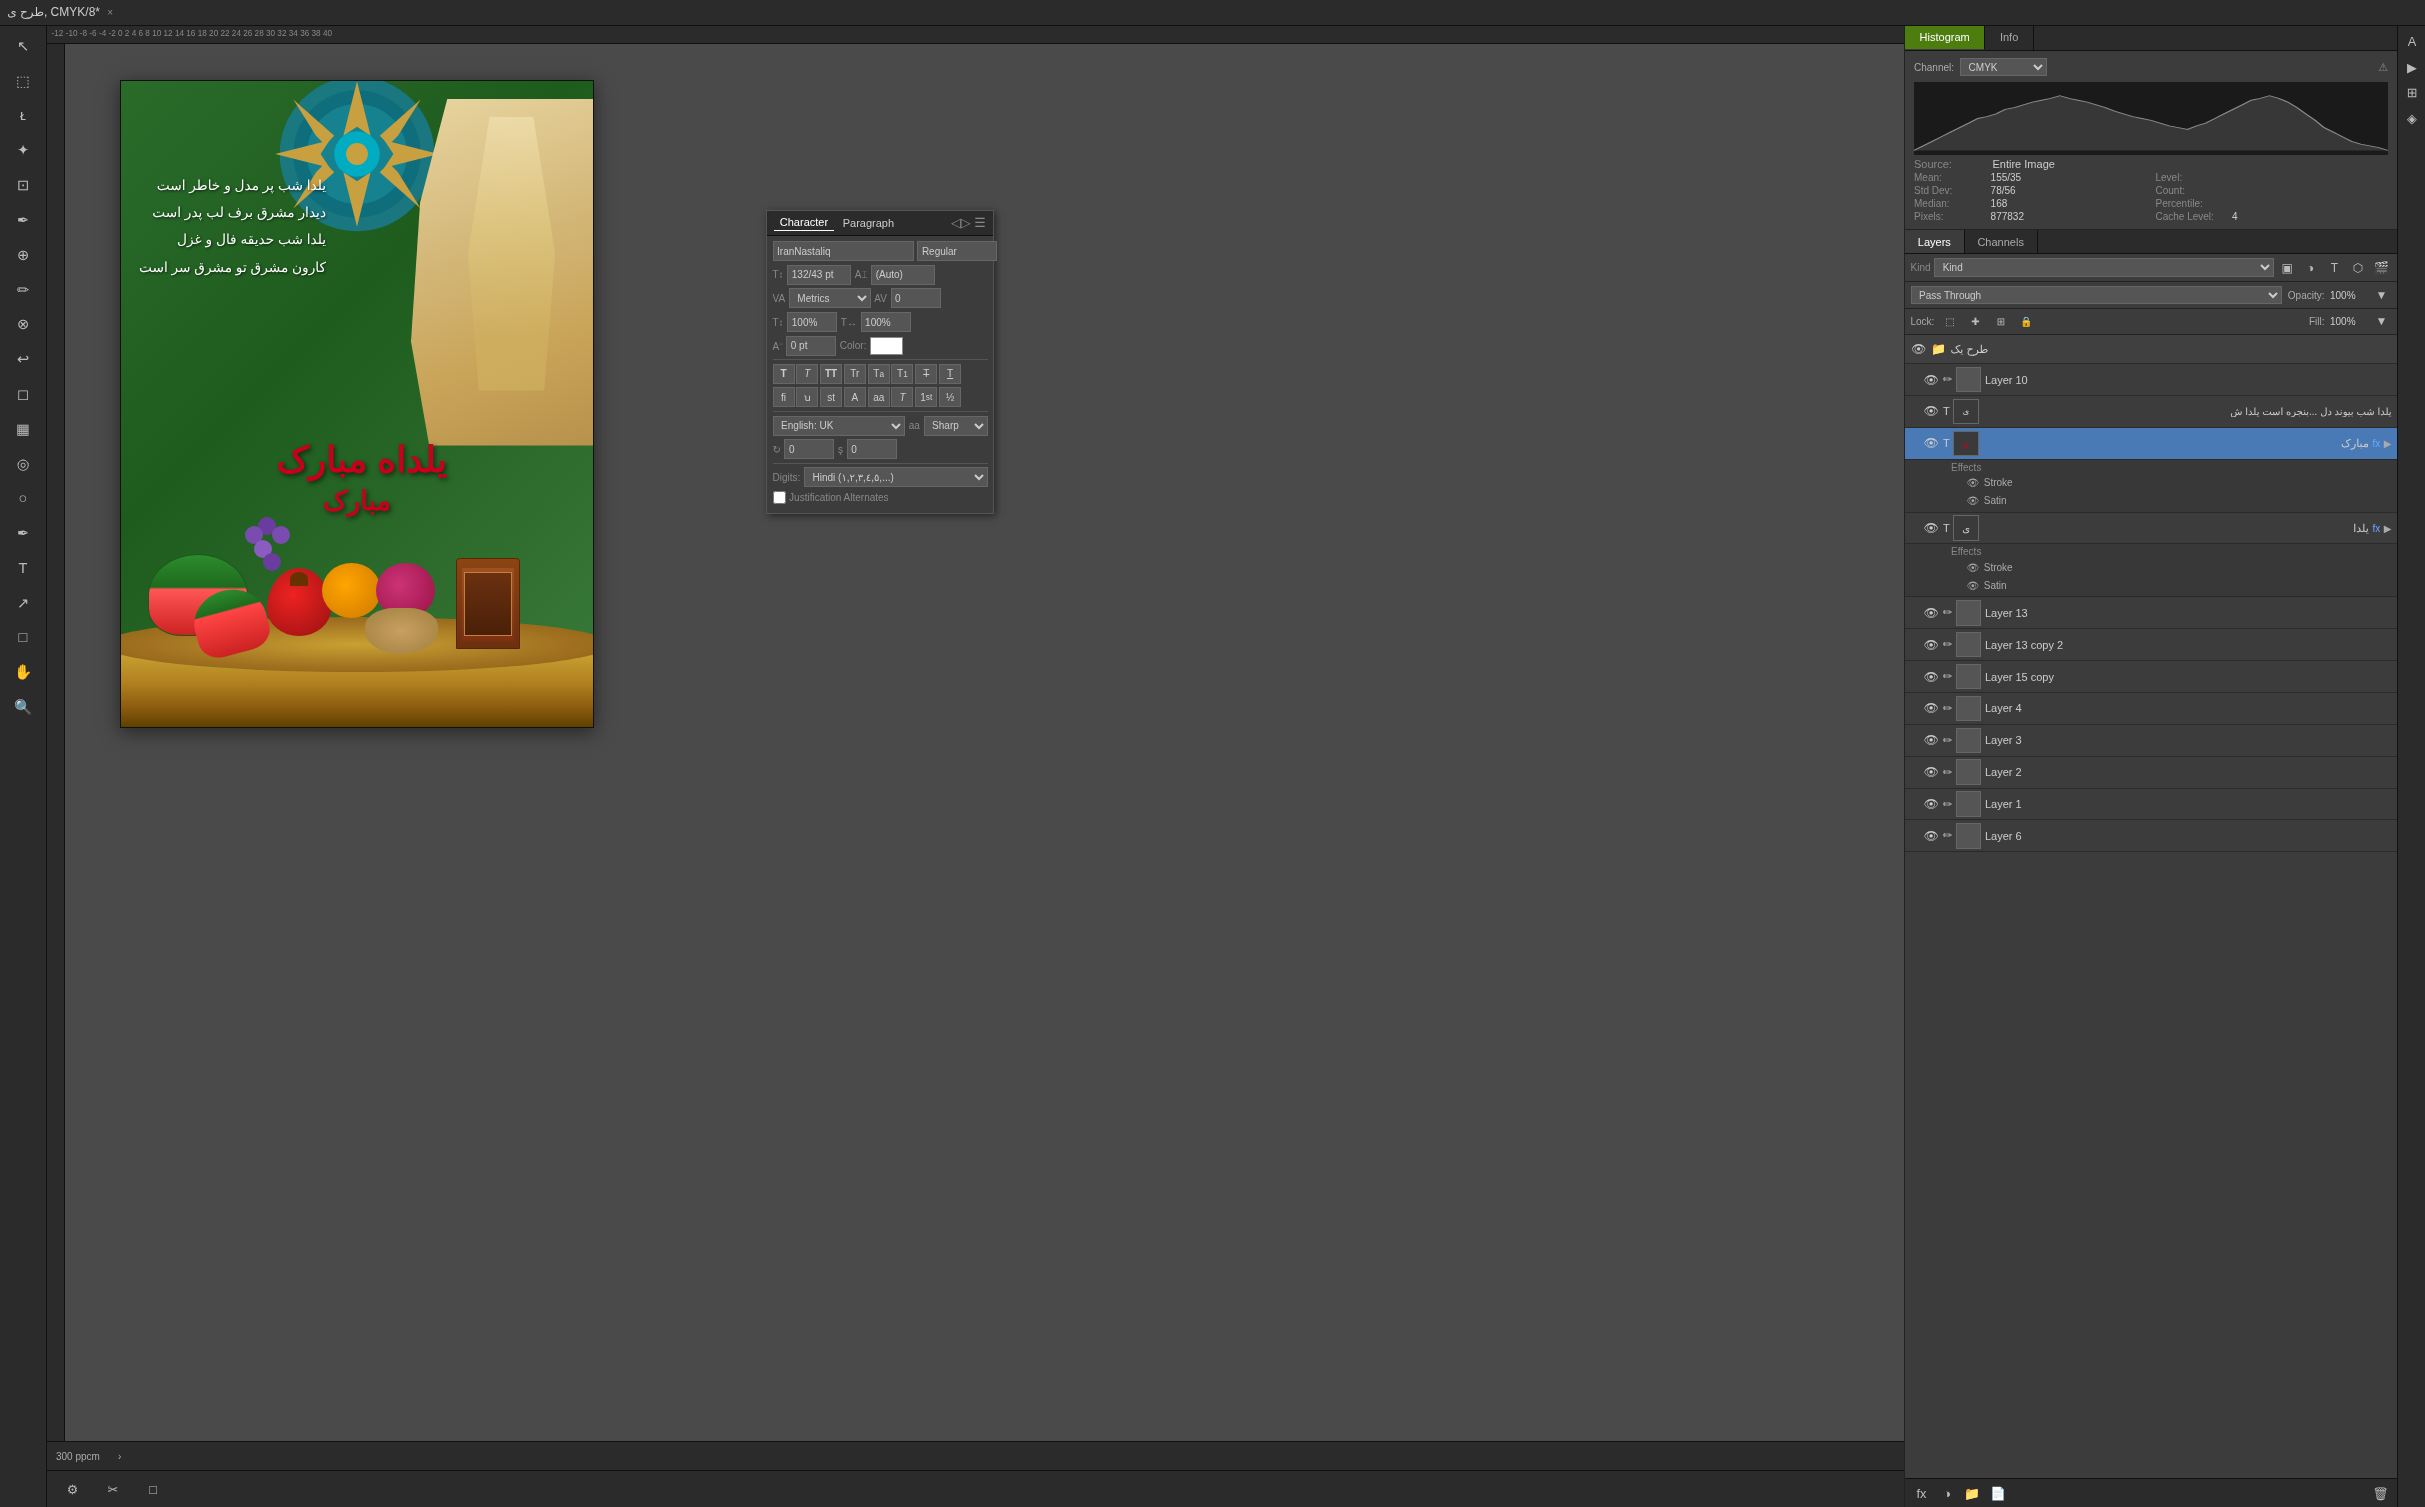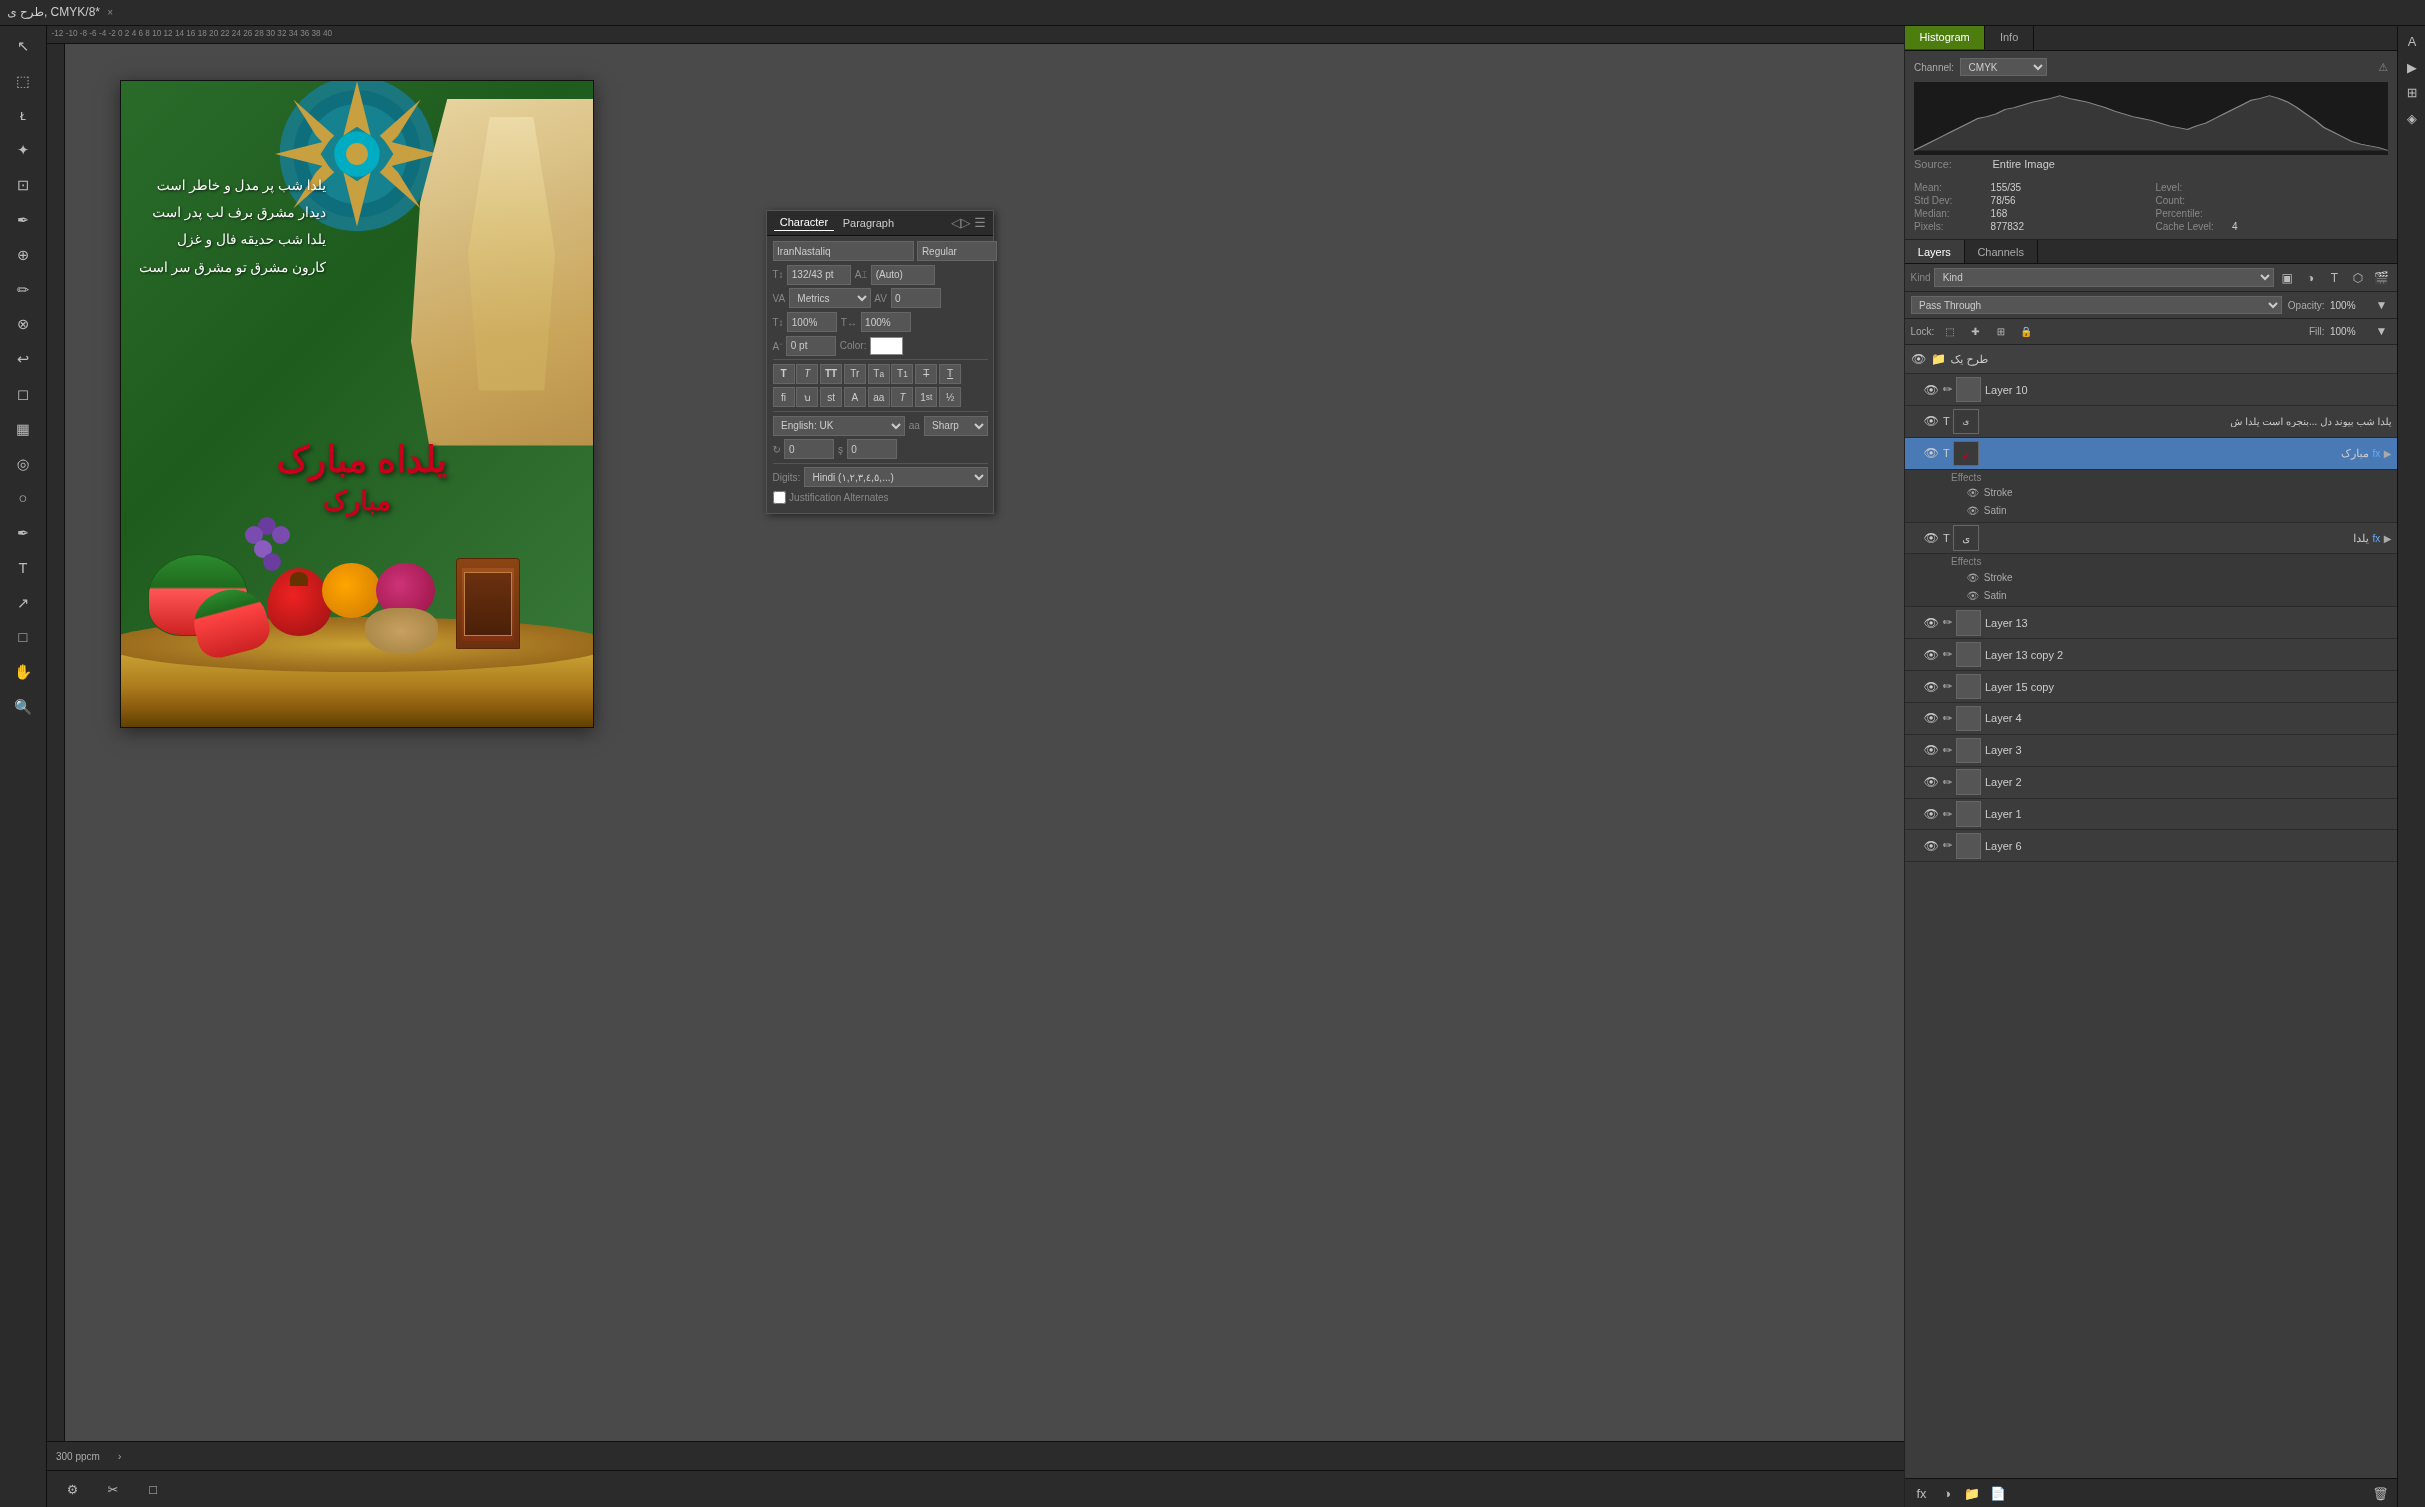--- a/index.html
+++ b/index.html
@@ -231,21 +231,21 @@
     .source-row {
       display: flex;
       align-items: center;
       gap: 5.5px;
       margin-top: 3.6px;
     }
     .stat-grid {
       display: grid;
       grid-template-columns: 1fr 1fr;
       gap: 1.8px 9px;
-      margin-top: 12px;
+      margin-top: 2px;
     }
     .stat-row {
       display: flex;
       gap: 3.6px;
       font-size: 10px;
     }
     .stat-label { color: #888; width: 73px; }
     .stat-value { color: #ccc; }
 
     

